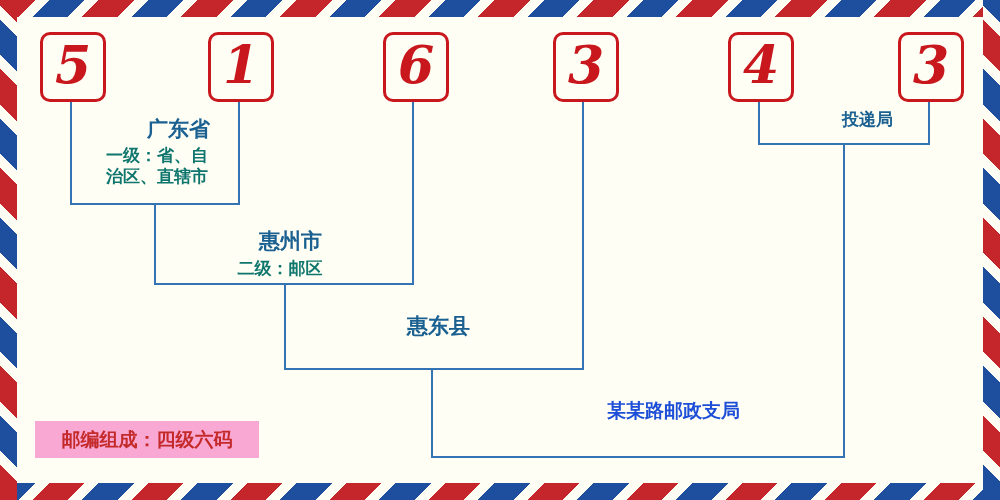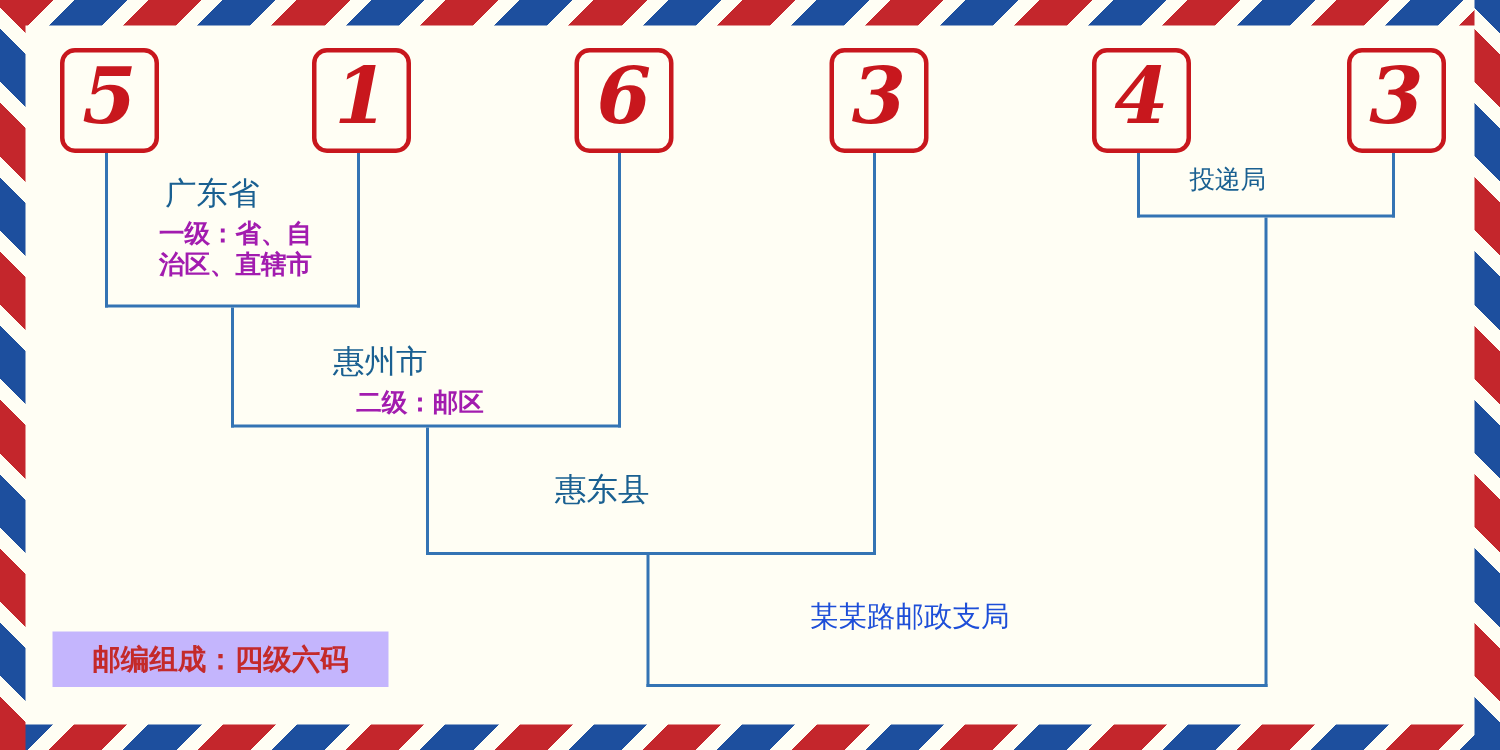--- a/index.html
+++ b/index.html
@@ -29,31 +29,31 @@
     font-family:"DejaVu Serif","Liberation Serif",serif;
     font-style:italic;font-weight:bold;
     font-size:52px;line-height:1;color:#c8171d;
     transform:translateY(-2px);
   }
   .line{position:absolute;background:#3474b4;z-index:1;}
   .vline{width:2px;}
   .hline{height:2px;}
 
   .name-label{
-    position:absolute;color:#1a6091;font-weight:normal;font-size:21px;
-    text-align:left;z-index:3;white-space:nowrap;
+    position:absolute;color:#1a6091;font-weight:bold;font-size:21px;
+    text-align:right;z-index:3;white-space:nowrap;
   }
   .name-label.dark{color:#1d4ed8;font-size:19px;}
   .desc-label{
-    position:absolute;color:#a21caf;font-weight:bold;font-size:17px;
+    position:absolute;color:#0f766e;font-weight:bold;font-size:17px;
     text-align:center;z-index:3;line-height:21px;
   }
   .footer-box{
     position:absolute;left:35px;top:421px;width:224px;height:37px;
-    background:#c4b5fd;display:flex;align-items:center;justify-content:center;
+    background:#f9a8d4;display:flex;align-items:center;justify-content:center;
     z-index:3;
   }
   .footer-box span{color:#c42a2a;font-weight:bold;font-size:19px;white-space:nowrap;}
 </style>
 </head>
 <body>
 
 <div class="stage">
 
   <div class="edge top"></div>

